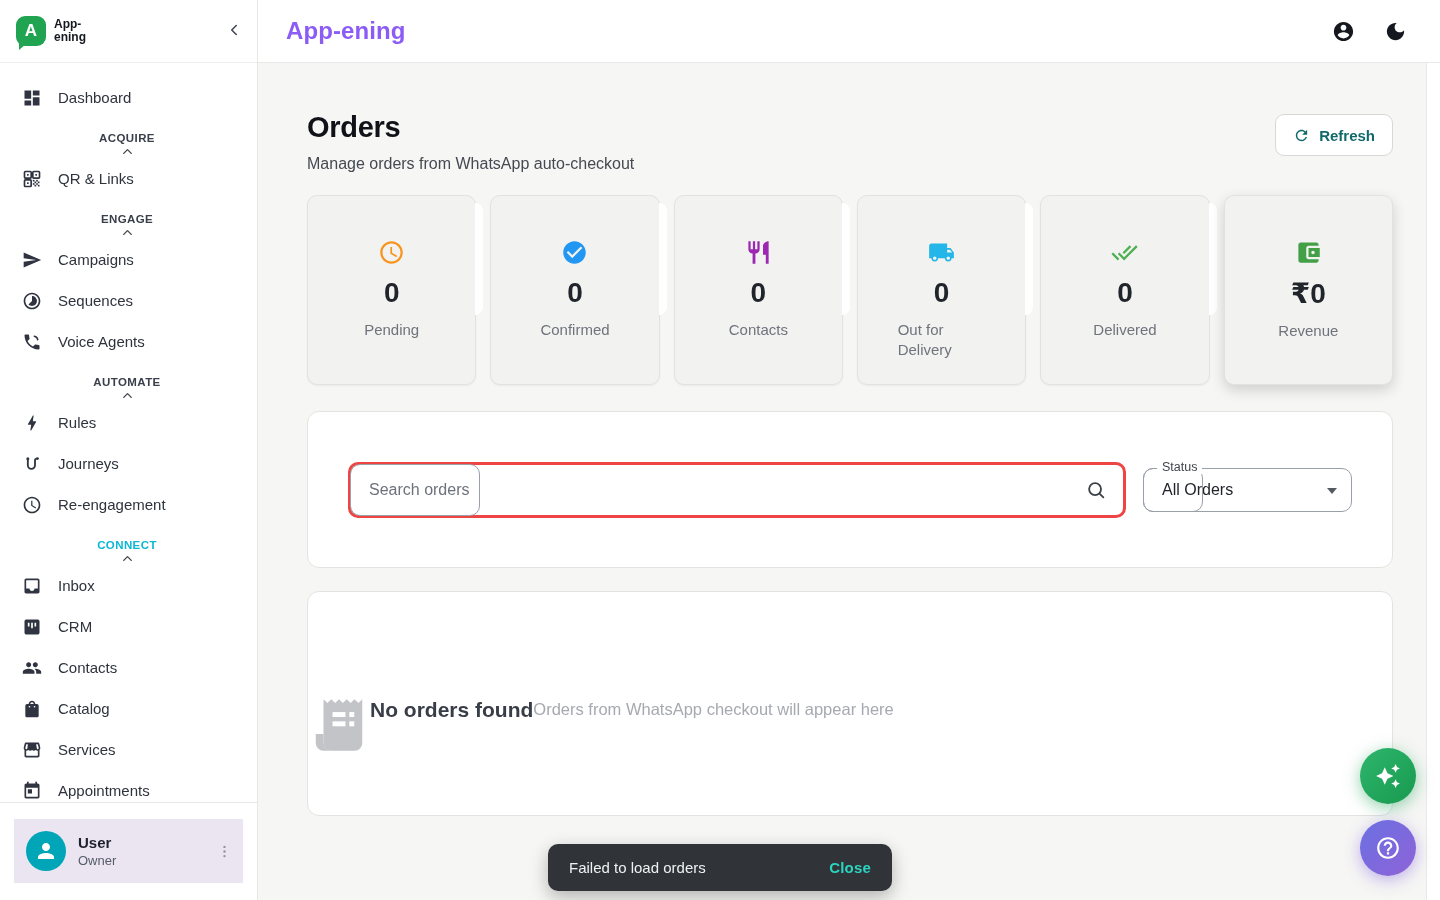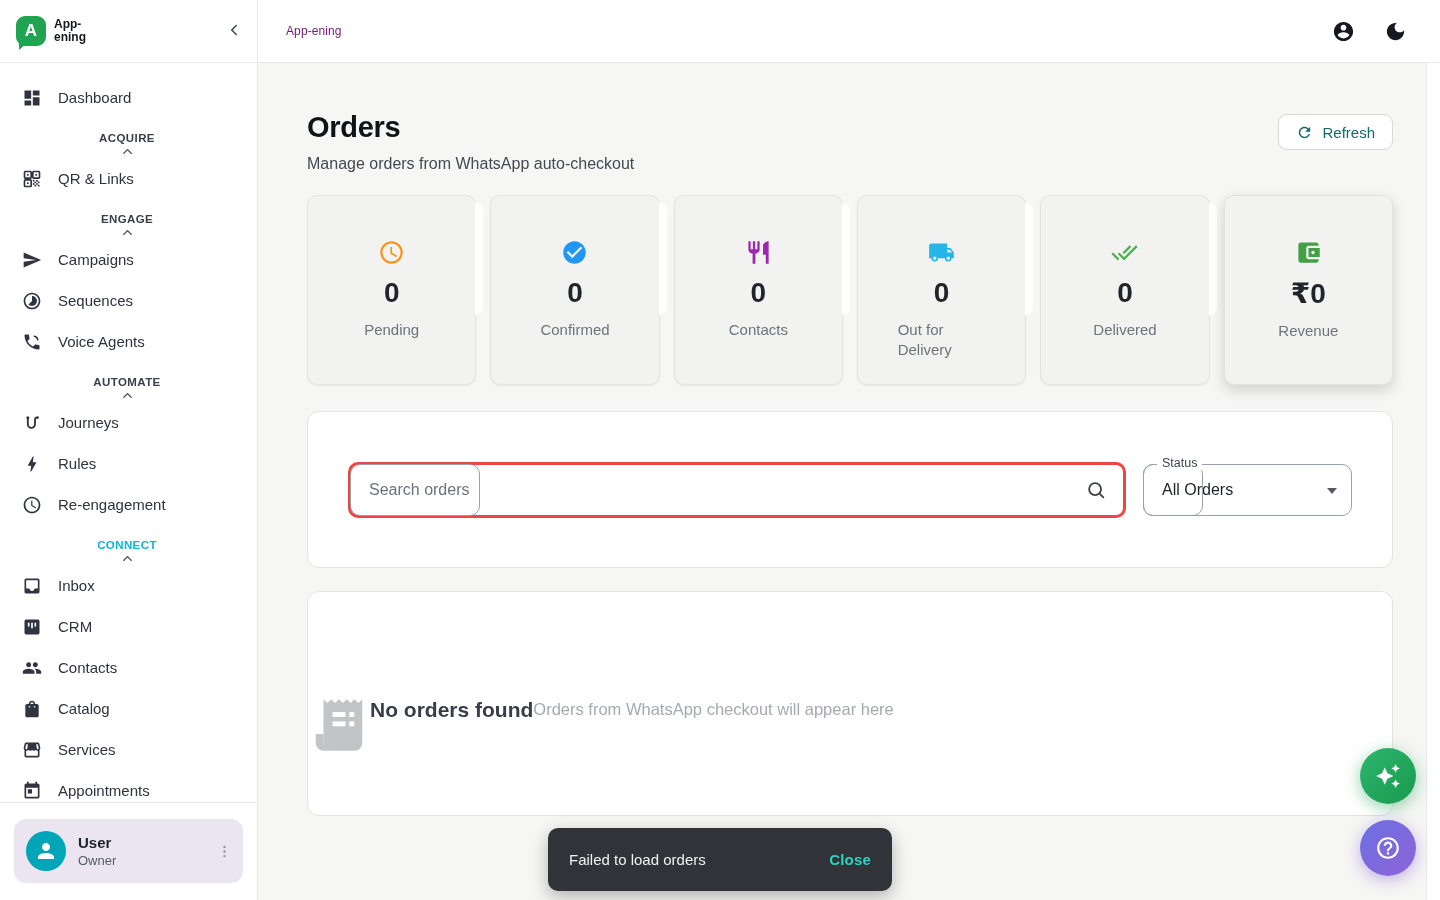--- a/index.html
+++ b/index.html
@@ -23,75 +23,75 @@
   .nav-item svg { width:20px; height:20px; color:#2f3440; flex:none; }
   .nav-item .lbl { font-size:15px; color:#2e333d; white-space:nowrap; }
   .nav-item.dash { margin-bottom:9px; }
   .nav-sec { margin-top:14px; }
   .sec-head { display:flex; align-items:center; justify-content:space-between; height:21px; padding:0 7px 0 4px; margin-bottom:5px; cursor:pointer;flex-direction:column; }
   .sec-label { font-size:11.5px; font-weight:700; letter-spacing:.4px; color:#3a404b; }
   .nav-sec.accent .sec-label { color:#0cb7d4; }
   .sec-head svg { width:15px; height:15px; color:#40454f; }
 
   .sb-foot { border-top:1px solid #e7e7e5; padding:16px 14px 17px; }
-  .user-card { height:64px; background:#ebe5f2; border-radius:12px; display:flex; align-items:center; padding:0 4px 0 12px; gap:12px; cursor:pointer; }
+  .user-card { height:64px; background:#ebe5f2; border-radius:0; display:flex; align-items:center; padding:0 4px 0 12px; gap:12px; cursor:pointer; }
   .avatar { width:40px; height:40px; border-radius:50%; background:#00a6b8; display:flex; align-items:center; justify-content:center; flex:none; }
   .avatar svg { width:24px; height:24px; color:#fff; }
   .user-info { flex:1; }
   .user-name { font-size:15px; font-weight:700; color:#1d212b; }
   .user-role { font-size:13px; color:#565c66; margin-top:2px; }
   .kebab-btn { width:30px; height:40px; color:#8f949e; }
   .kebab-btn svg { width:17px; height:17px; }
 
   
   .main { flex:1; display:flex; flex-direction:column; position:relative; height:100%; }
   .topbar { height:63px; min-height:63px; background:#fff; border-bottom:1px solid #e9e9e7; display:flex; align-items:center; justify-content:space-between; padding:0 33px 0 28px; }
-  .topbar h1 { font-size:12px; font-weight:400; color:#701a75; letter-spacing:.1px; }
+  .topbar h1 { font-size:24px; font-weight:700; color:#8b5cf6; letter-spacing:.1px; }
   .topbar-actions { display:flex; align-items:center; gap:29px; }
   .topbar-actions .icon-plain { color:#15181e; }
   .topbar-actions svg { width:23px; height:23px; }
 
   .scroll-strip { position:absolute; right:0; top:63px; bottom:0; width:14px; background:#fff; border-left:1px solid #e9e9e7; z-index:5; }
 
   .content { flex:1; padding:48px 47px 0 49px; position:relative; overflow:hidden; }
   .page-head { display:flex; justify-content:space-between; align-items:flex-start; }
   .page-title { font-size:29px; font-weight:700; color:#101217; letter-spacing:-.3px; }
   .page-sub { font-size:16px; color:#454a52; margin-top:11px; }
-  .refresh-btn { margin-top:3px; height:36px; padding:0 17px; background:#fff; border:1px solid #d8d8d5; border-radius:9px; display:flex; align-items:center; gap:9px; color:#11696b; font-size:15px; font-weight:400; cursor:pointer; font-family:inherit; }
+  .refresh-btn { margin-top:3px; height:42px; padding:0 17px; background:#fff; border:1px solid #d8d8d5; border-radius:9px; display:flex; align-items:center; gap:9px; color:#11696b; font-size:15px; font-weight:700; cursor:pointer; font-family:inherit; }
   .refresh-btn svg { width:17px; height:17px; }
 
   .stats { display:grid; grid-template-columns:repeat(6,1fr); gap:14px; margin-top:22px; }
   .stat-card { position:relative; height:190px; background:#f2f2f0; border:1px solid #e2e2df; border-radius:10px; display:flex; flex-direction:column; align-items:center; padding-top:43px; box-shadow:0 1px 2px rgba(0,0,0,.05); }
   .stat-card.chip::after { content:""; position:absolute; top:7px; right:-8px; width:8px; height:112px; background:#fff; border-radius:0 9px 9px 0; }
   .stat-card.elevated { box-shadow:0 5px 14px rgba(0,0,0,.16); }
   .stat-ico { height:27px; display:flex; align-items:center; }
   .stat-ico svg { width:27px; height:27px; }
   .stat-val { font-size:28px; font-weight:700; color:#20242b; margin-top:11px; }
   .stat-lbl { font-size:15px; color:#6f747c; margin-top:11px; text-align:center; line-height:1.33; }
   .stat-card.wrap .stat-lbl { width:88px; margin-left:auto; margin-right:auto; text-align:left; }
 
   .filter-card { margin-top:26px; background:#fff; border:1px solid #e3e3e0; border-radius:12px; height:157px; display:flex; align-items:center; padding:0 40px; gap:17px; }
   .search-field { flex:1; height:56px; position:relative; border:3px solid #ef4444; border-radius:10px; display:flex; align-items:center; cursor:text; }
   .search-field::before { content:""; position:absolute; top:-1px; bottom:-1px; left:-1px; width:128px; border:1px solid #9aa0a8; border-radius:10px; pointer-events:none; }
   .search-ph { font-size:16px; color:#6c727c; padding-left:18px; flex:1; }
   .search-ic { margin-right:16px; color:#3c4148; display:flex; }
   .search-ic svg { width:22px; height:22px; }
-  .status-field { width:209px; height:52px; position:relative; border:1px solid #9aa0a8; border-radius:10px; display:flex; align-items:center; cursor:pointer; }
+  .status-field { width:209px; height:44px; position:relative; border:1px solid #9aa0a8; border-radius:10px; display:flex; align-items:center; cursor:pointer; }
   .status-field::before { content:""; position:absolute; top:-1px; bottom:-1px; left:-1px; width:58px; border:1px solid #9aa0a8; border-radius:10px; pointer-events:none; }
   .status-label { position:absolute; top:-9px; left:13px; background:#fff; padding:0 5px; font-size:12.5px; color:#40454e; }
   .status-value { font-size:16px; color:#21242b; padding-left:18px; }
   .caret { position:absolute; right:14px; top:50%; margin-top:-2px; width:0; height:0; border-left:5.5px solid transparent; border-right:5.5px solid transparent; border-top:6.5px solid #555a62; }
 
   .orders-card { margin-top:23px; background:#fff; border:1px solid #e3e3e0; border-radius:12px; height:225px; display:flex; flex-direction:row; align-items:center; }
   .empty-ico { margin-top:42px; color:#c2c4c8; display:flex; }
   .empty-ico svg { width:62px; height:62px; }
   .empty-title { font-size:21px; font-weight:700; color:#383d47; margin-top:13px; }
   .empty-sub { font-size:16.5px; color:#a6a9b0; margin-top:12px; }
 
-  .toast { position:absolute; left:50%; transform:translateX(-50%); bottom:9px; width:344px; height:63px; background:#303438; border-radius:10px; display:flex; align-items:center; justify-content:space-between; padding:0 21px; box-shadow:0 6px 18px rgba(0,0,0,.28); z-index:40; }
+  .toast { position:absolute; left:50%; transform:translateX(-50%); bottom:9px; width:344px; height:47px; background:#303438; border-radius:10px; display:flex; align-items:center; justify-content:space-between; padding:0 21px; box-shadow:0 6px 18px rgba(0,0,0,.28); z-index:40; }
   .toast-msg { font-size:15px; color:#f0f1f2; }
   .toast-close { background:none; border:none; font-size:15px; font-weight:600; color:#2bd4c0; cursor:pointer; letter-spacing:.2px; font-family:inherit; }
 
   .fab { position:absolute; right:24px; width:56px; height:56px; border-radius:50%; border:none; display:flex; align-items:center; justify-content:center; color:#fff; cursor:pointer; z-index:30; }
   .fab svg { width:26px; height:26px; }
   .fab-green { bottom:96px; background:linear-gradient(135deg,#2eb56d,#189a4f); box-shadow:0 4px 16px rgba(42,170,96,.5); }
   .fab-purple { bottom:24px; background:linear-gradient(135deg,#6a70e2,#8f63d8); box-shadow:0 4px 16px rgba(124,92,220,.45); }
 </style>
 </head>
 <body>
@@ -198,34 +198,34 @@
             <span class="sec-label">AUTOMATE</span>
             <span style="display: flex;">
               <svg viewBox="0 0 24 24" fill="currentColor" xmlns="http://www.w3.org/2000/svg">
                 <path d="M6 15l6-6 6 6" fill="none" stroke="currentColor" stroke-width="2.2" stroke-linecap="round" stroke-linejoin="round"></path>
               </svg>
             </span>
           </div>
           <div class="nav-item">
             <span style="display: flex;">
               <svg viewBox="0 0 24 24" fill="currentColor" xmlns="http://www.w3.org/2000/svg">
+                <path d="M11 21h-1l1-7H7.5c-.58 0-.57-.32-.38-.66.19-.34.05-.08.07-.12C8.48 10.94 10.42 7.54 13 3h1l-1 7h3.5c.49 0 .56.33.47.51l-.07.15C12.96 17.55 11 21 11 21z"></path>
+              </svg>
+            </span>
+            <span class="lbl">Rules</span>
+          </div>
+          <div class="nav-item">
+            <span style="display: flex;">
+              <svg viewBox="0 0 24 24" fill="currentColor" xmlns="http://www.w3.org/2000/svg">
                 <path d="M7 6.2v7.3a4.3 4.3 0 0 0 8.6 0V7.7a2.2 2.2 0 0 1 2.2-2.2" fill="none" stroke="currentColor" stroke-width="2.2" stroke-linecap="round"></path>
                 <circle cx="7" cy="5.8" r="1.8"></circle>
                 <circle cx="18.6" cy="5.5" r="1.6"></circle>
               </svg>
             </span>
             <span class="lbl">Journeys</span>
-          </div>
-          <div class="nav-item">
-            <span style="display: flex;">
-              <svg viewBox="0 0 24 24" fill="currentColor" xmlns="http://www.w3.org/2000/svg">
-                <path d="M11 21h-1l1-7H7.5c-.58 0-.57-.32-.38-.66.19-.34.05-.08.07-.12C8.48 10.94 10.42 7.54 13 3h1l-1 7h3.5c.49 0 .56.33.47.51l-.07.15C12.96 17.55 11 21 11 21z"></path>
-              </svg>
-            </span>
-            <span class="lbl">Rules</span>
           </div>
           <div class="nav-item">
             <span style="display: flex;">
               <svg viewBox="0 0 24 24" fill="currentColor" xmlns="http://www.w3.org/2000/svg">
                 <path d="M11.99 2C6.47 2 2 6.48 2 12s4.47 10 9.99 10C17.52 22 22 17.52 22 12S17.52 2 11.99 2zM12 20c-4.42 0-8-3.58-8-8s3.58-8 8-8 8 3.58 8 8-3.58 8-8 8zm.5-13H11v6l5.25 3.15.75-1.23-4.5-2.67z"></path>
               </svg>
             </span>
             <span class="lbl">Re-engagement</span>
           </div>
         </div>

